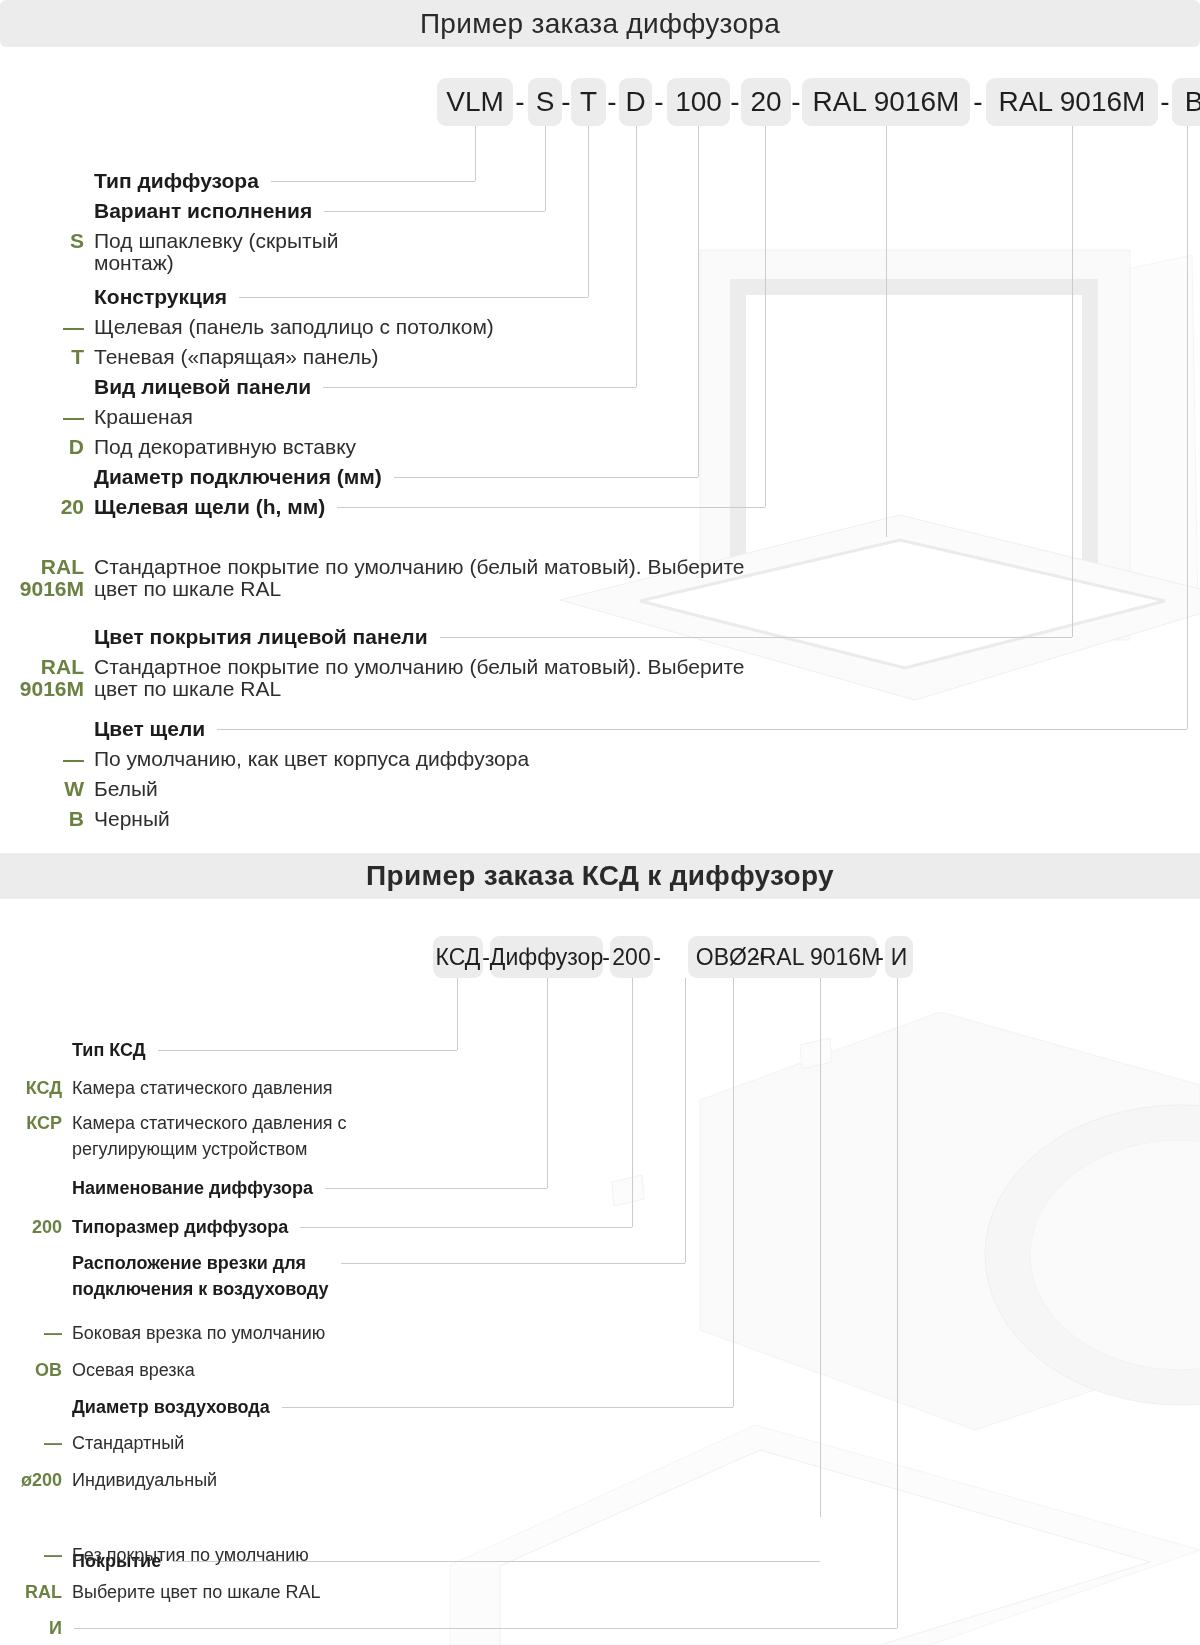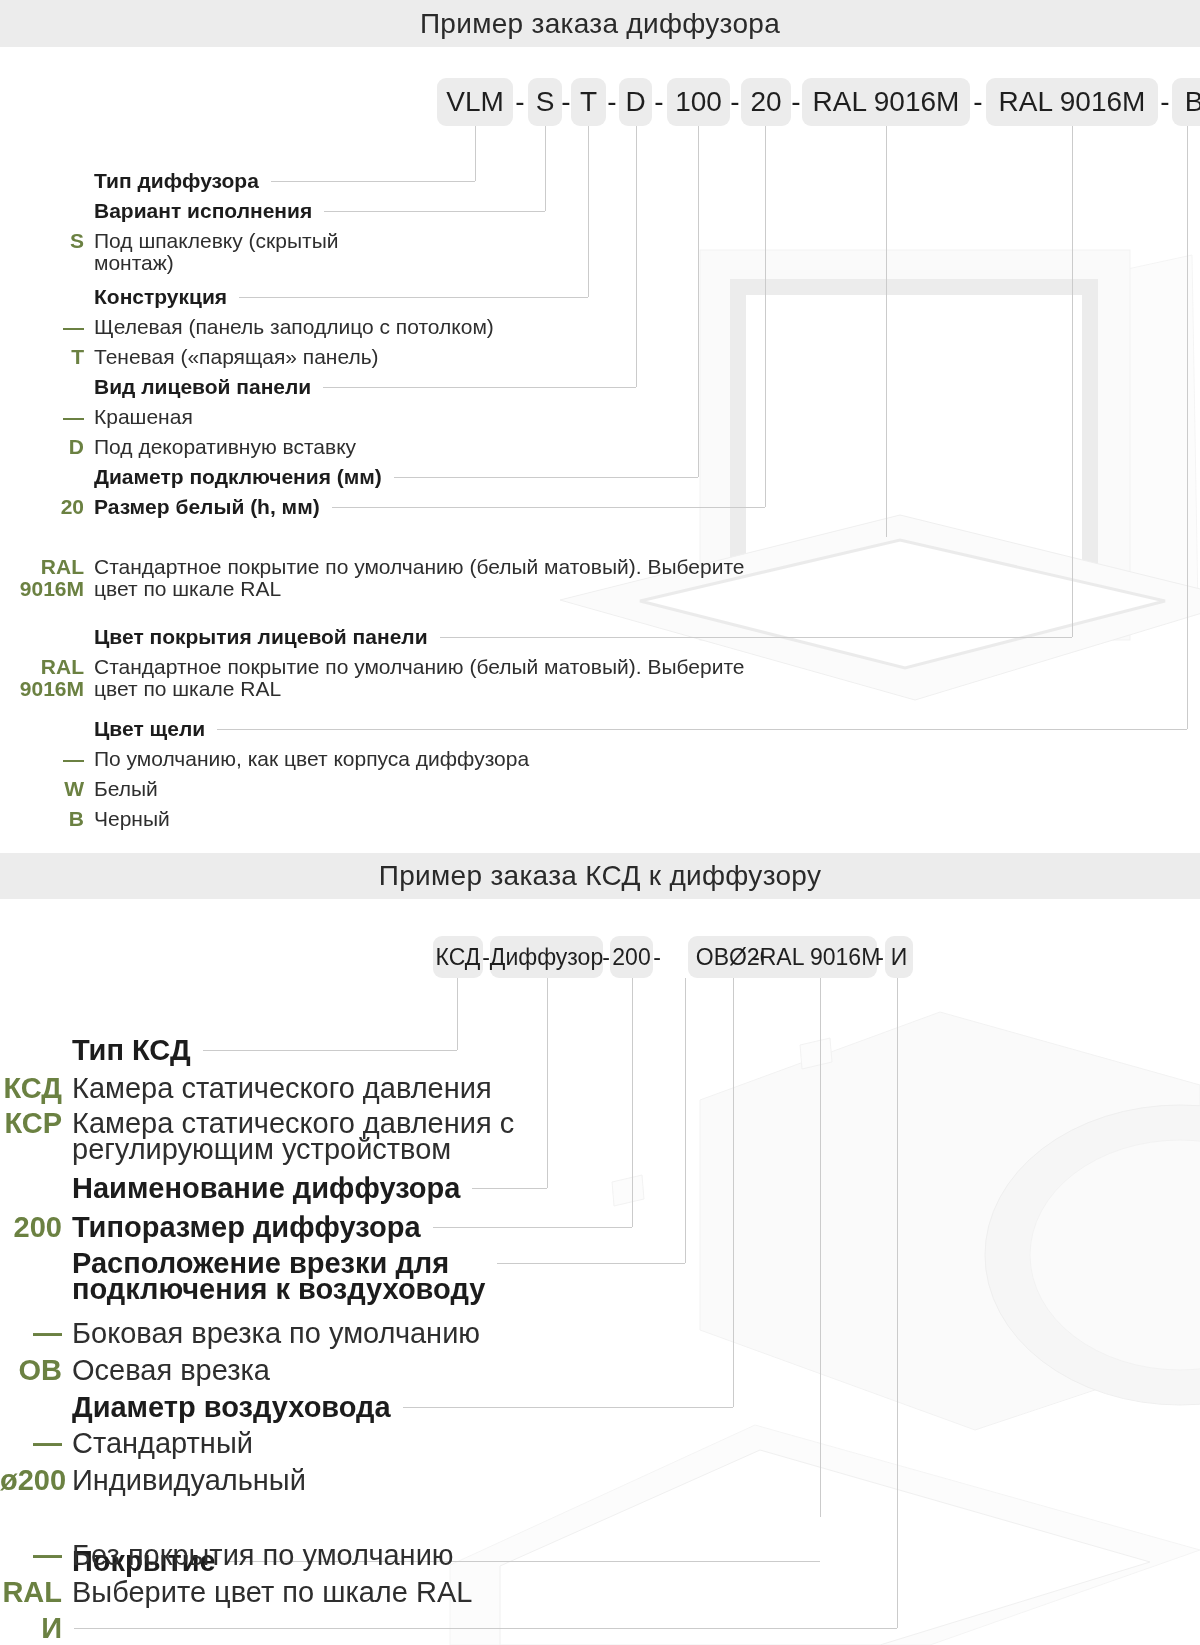--- a/index.html
+++ b/index.html
@@ -1,33 +1,33 @@
 <!DOCTYPE html>
 <html><head>
 <meta charset="utf-8">
 <style>
   html,body{margin:0;padding:0;background:#fff;}
   .page{position:relative;width:1200px;height:1645px;background:#fff;overflow:hidden;
         font-family:"Liberation Sans","DejaVu Sans",sans-serif;}
   svg.wm{position:absolute;left:0;top:0;z-index:0;}
   .band{position:absolute;left:0;width:1200px;background:#ececec;display:flex;align-items:center;
         justify-content:center;font-size:28px;color:#2a2a2a;letter-spacing:.3px;z-index:2;}
-  .band1{top:0;height:47px;}
-  .band2{top:853px;height:46px;}
+  .band1{top:0;height:47px;border-radius:6px;}
+  .band2{top:853px;height:46px;font-weight:bold;}
   .cbox{position:absolute;background:#ececec;border-radius:9px;display:flex;align-items:center;
         justify-content:center;color:#1f1f1f;z-index:2;white-space:nowrap;}
   .cb1{top:78px;height:48px;font-size:28px;}
   .cb2{top:936px;height:42px;font-size:23px;}
   .dash{position:absolute;width:12px;text-align:center;color:#1f1f1f;z-index:2;}
   .d1{top:78px;height:48px;line-height:48px;font-size:28px;}
   .d2{top:936px;height:42px;line-height:42px;font-size:23px;}
   .vl{position:absolute;width:0;border-left:1.5px solid #cbcbcb;z-index:1;}
   .row{position:absolute;left:0;display:flex;align-items:flex-start;z-index:2;
        font-size:21px;line-height:22px;color:#2e2e2e;width:880px;}
-  .row.s2{font-size:29px;line-height:26px;}
+  .row.s2{font-size:18px;line-height:26px;}
   .pre{flex:none;width:84px;text-align:right;color:#6b8142;font-weight:bold;white-space:pre-line;}
   .s2 .pre{width:62px;}
   .txt{margin-left:10px;white-space:pre-line;}
   .b{font-weight:bold;color:#1c1c1c;}
   .lead{flex:1;margin-left:12px;border-bottom:1.5px solid #cbcbcb;height:11px;min-width:14px;}
   .s2 .lead{height:13px;}
 </style>
 </head>
 <body>
 
@@ -124,21 +124,21 @@
     <span class="pre">D</span>
     <span class="txt">Под декоративную вставку</span>
   </div>
   <div class="row s1" style="top:466px;width:698px">
     <span class="pre"></span>
     <span class="txt b">Диаметр подключения (мм)</span>
     <i class="lead"></i>
   </div>
   <div class="row s1" style="top:496px;width:765px">
     <span class="pre">20</span>
-    <span class="txt b">Размер белый (h, мм)</span>
+    <span class="txt b">Щелевая щели (h, мм)</span>
     <i class="lead"></i>
   </div>
   <div class="row s1" style="top:556px">
     <span class="pre">RAL
 9016M</span>
     <span class="txt">Стандартное покрытие по умолчанию (белый матовый). Выберите
 цвет по шкале RAL</span>
   </div>
   <div class="row s1" style="top:626px;width:1072px">
     <span class="pre"></span>

